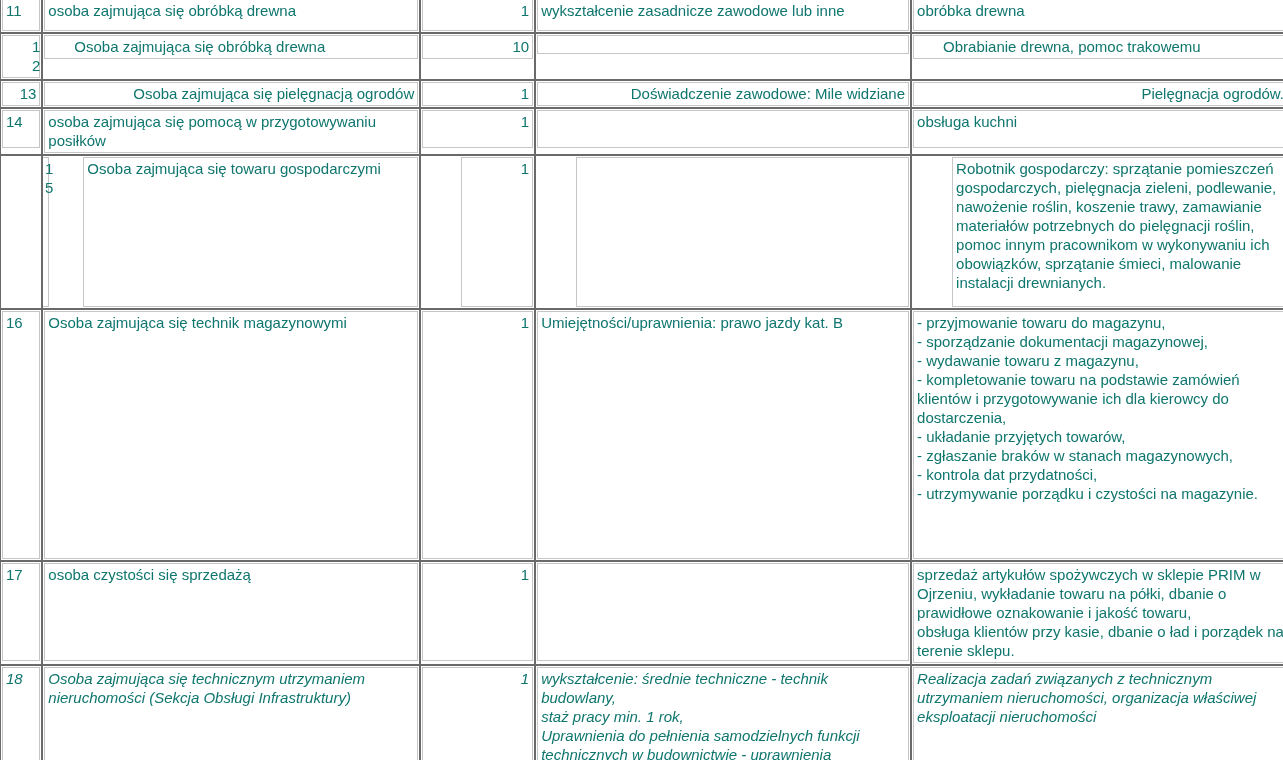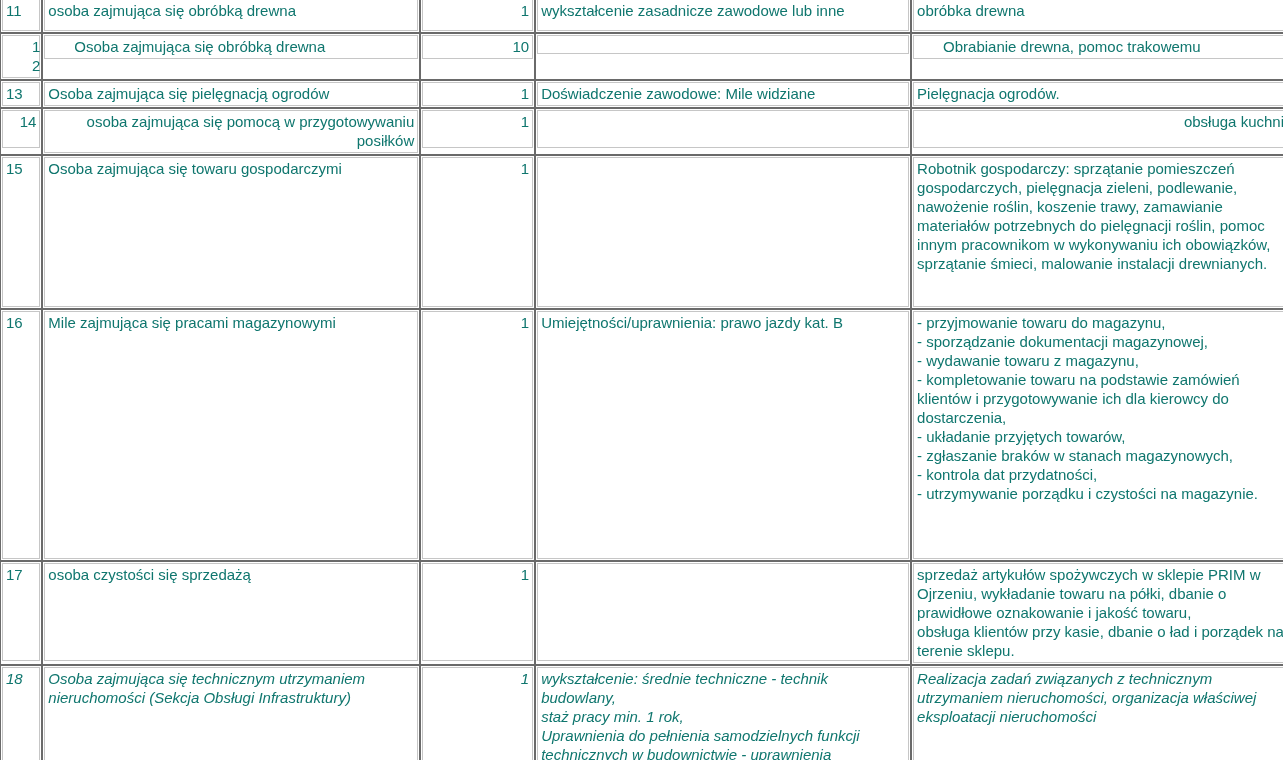--- a/index.html
+++ b/index.html
@@ -42,23 +42,23 @@
     white-space: pre-line;
     word-wrap: break-word;
     height: calc(100% - 7px);
     box-sizing: border-box;
   }
   td.c-no .cell    { min-height: 30px; }
   td.c-count .cell { text-align: right; }
   
   tr:nth-child(1) .cell { min-height: 32px; }
   tr:nth-child(2) .cell { min-height: 19px; padding-left: 29px; }
-  tr:nth-child(3) .cell { min-height: 19px; }
-  tr:nth-child(4) .cell { min-height: 38px; text-align: right; }
-  tr:nth-child(5) .cell { min-height: 150px; }
+  tr:nth-child(3) .cell { min-height: 19px; text-align: right; }
+  tr:nth-child(4) .cell { min-height: 38px; }
+  tr:nth-child(5) .cell { min-height: 150px; margin-left: 39px; }
   tr:nth-child(6) .cell { min-height: 248px; }
   tr:nth-child(7) .cell { min-height: 98px; }
   tr:nth-child(8) .cell { min-height: 112px; font-style: italic; }
   col.w-no    { width: 42px;  }
   col.w-pos   { width: 375px; }
   col.w-count { width: 114px; }
   col.w-req   { width: 373px; }
   col.w-desc  { width: 376px; }
 </style>
 </head>
@@ -162,21 +162,21 @@
     <td class="c-desc">
             <div class="cell">Robotnik gospodarczy: sprzątanie pomieszczeń gospodarczych, pielęgnacja zieleni, podlewanie, nawożenie roślin, koszenie trawy, zamawianie materiałów potrzebnych do pielęgnacji roślin, pomoc innym pracownikom w wykonywaniu ich obowiązków, sprzątanie śmieci, malowanie instalacji drewnianych.</div>
           </td>
   </tr>
 
   <tr>
     <td class="c-no">
             <div class="cell">16</div>
           </td>
     <td class="c-pos">
-            <div class="cell">Mile zajmująca się pracami magazynowymi</div>
+            <div class="cell">Osoba zajmująca się technik magazynowymi</div>
           </td>
     <td class="c-count">
             <div class="cell">1</div>
           </td>
     <td class="c-req">
             <div class="cell">Umiejętności/uprawnienia: prawo jazdy kat. B</div>
           </td>
     <td class="c-desc">
             <div class="cell">- przyjmowanie towaru do magazynu,
 - sporządzanie dokumentacji magazynowej,

